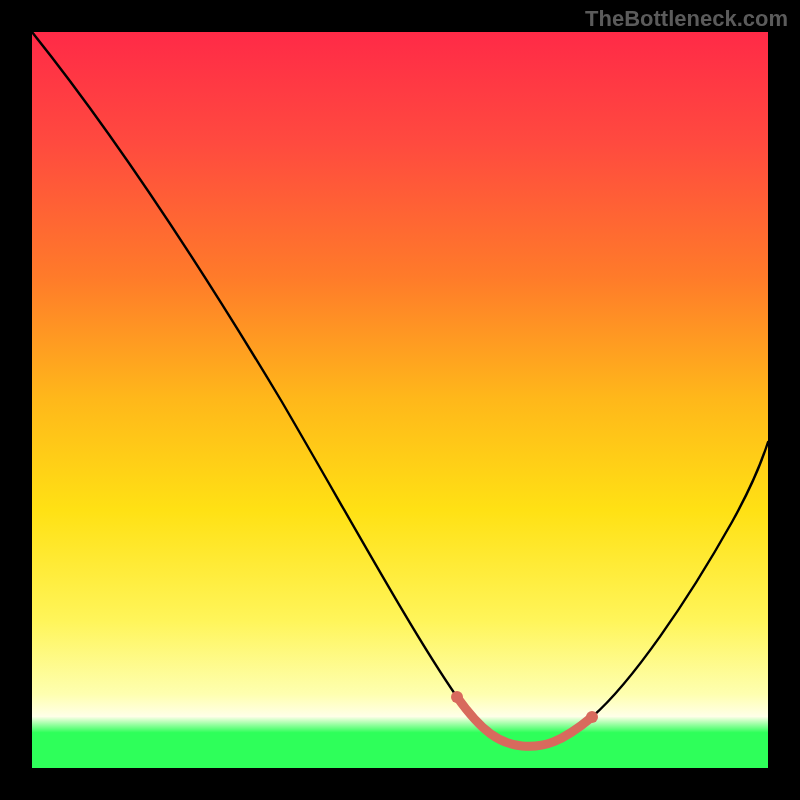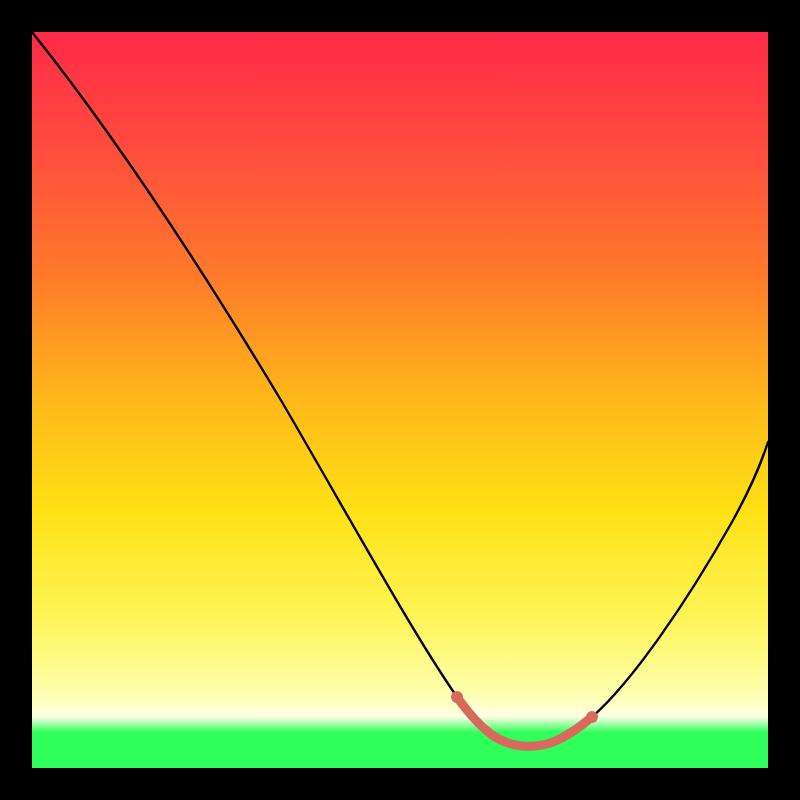--- a/index.html
+++ b/index.html
@@ -69,20 +69,21 @@
     stroke-linejoin: round;
   }
   .valley-dot {
     fill: #d86a5d;
   }
 </style>
 </head>
 <body>
 
 <div class="frame">
+  <div class="watermark">TheBottleneck.com</div>
 
   <div class="plot-area">
     <svg class="curve" viewBox="0 0 736 736" preserveAspectRatio="none">
 
       <path class="curve-path" d="M 0 0
                C 80 100, 160 220, 250 370
                C 320 490, 380 600, 425 665
                C 450 700, 468 712, 490 714
                C 512 716, 530 710, 560 685
                C 600 650, 655 570, 700 490

